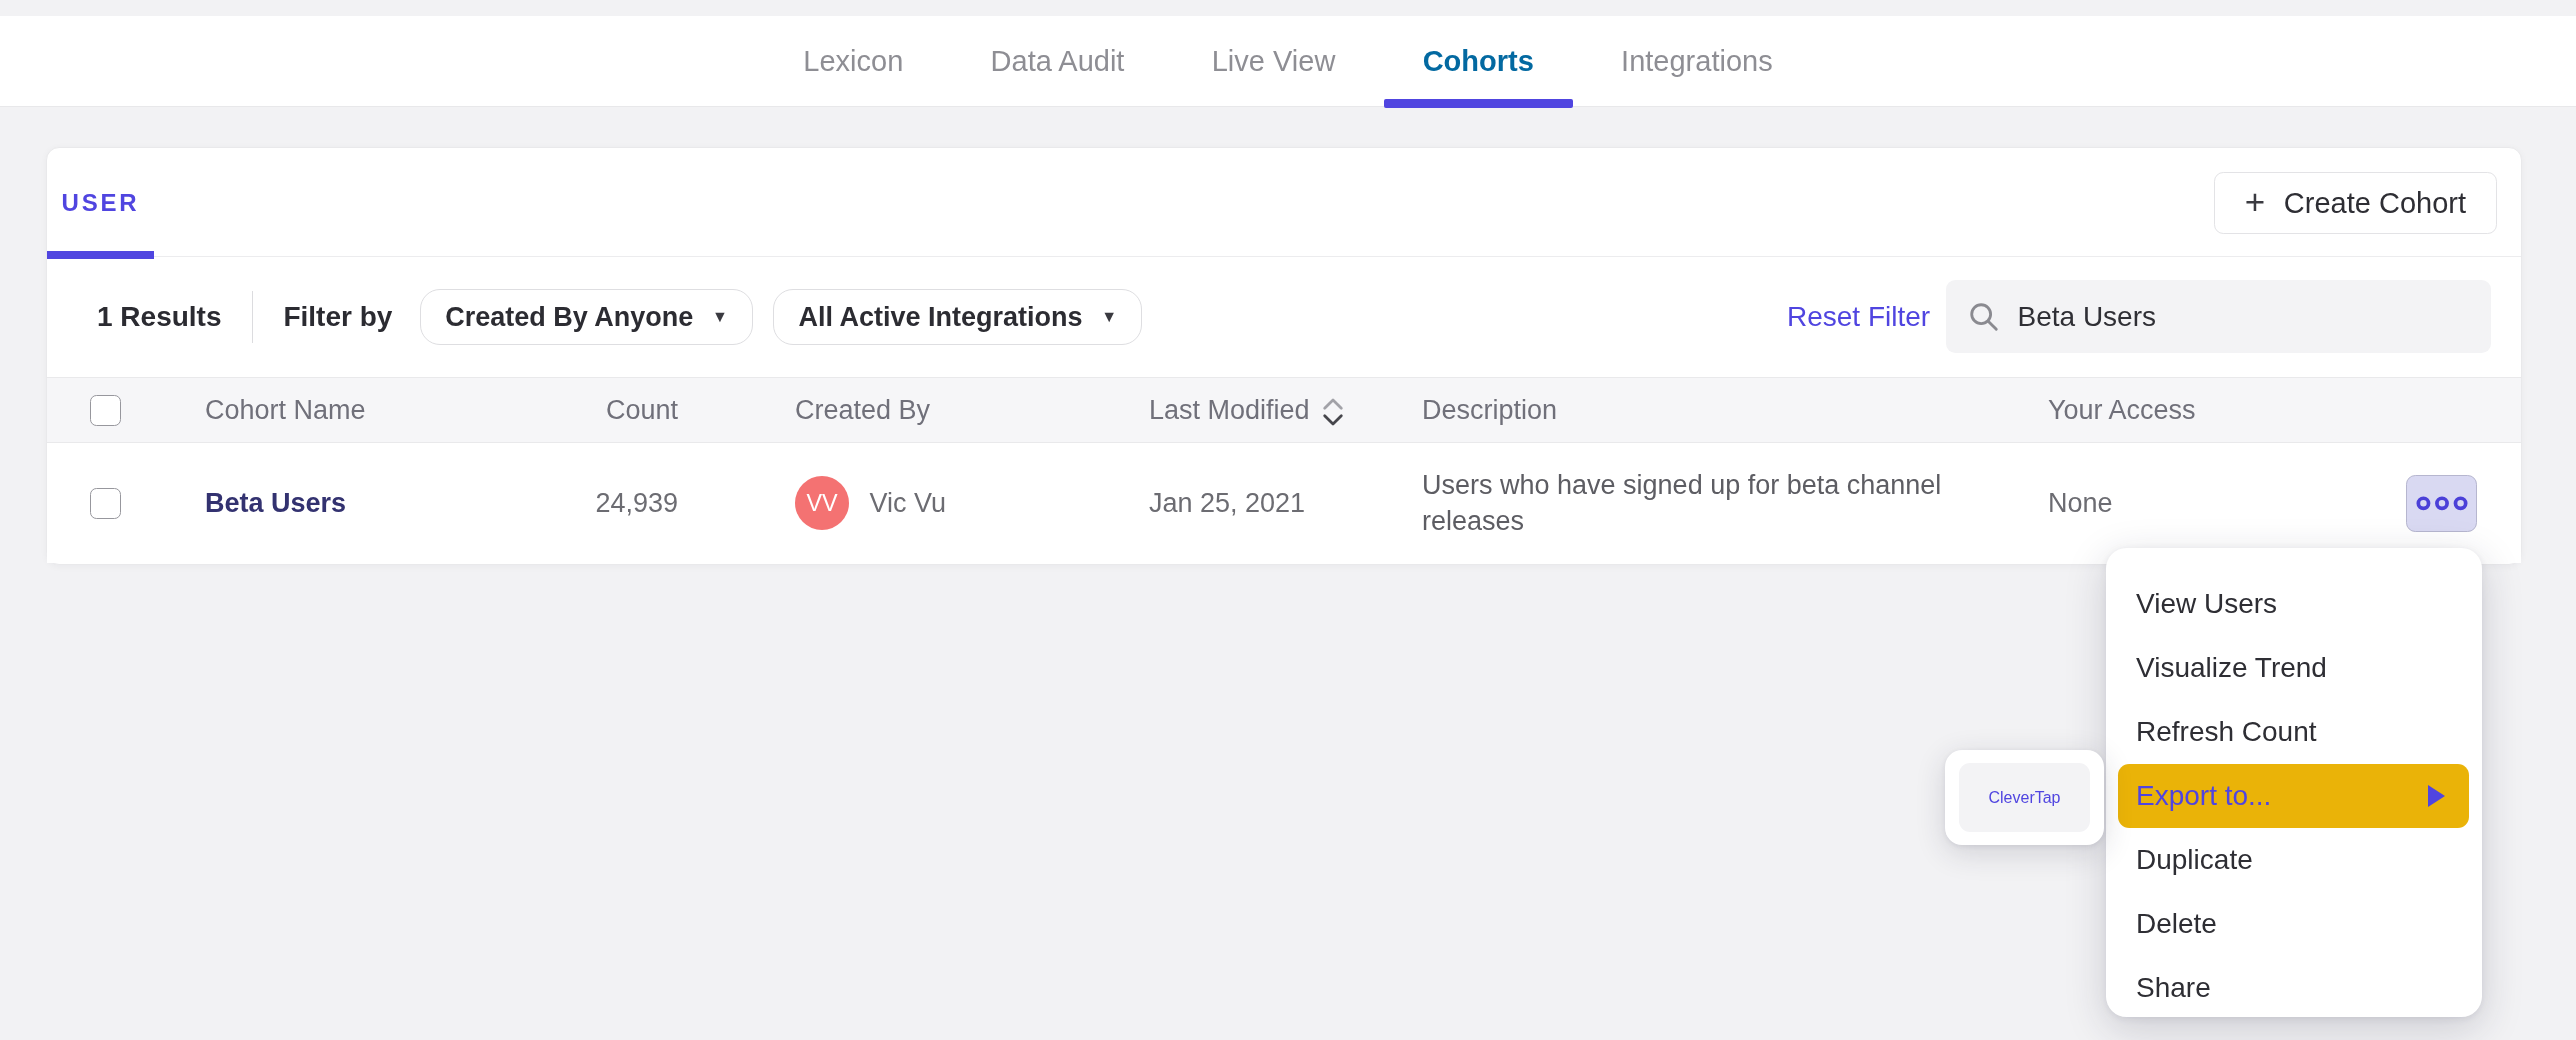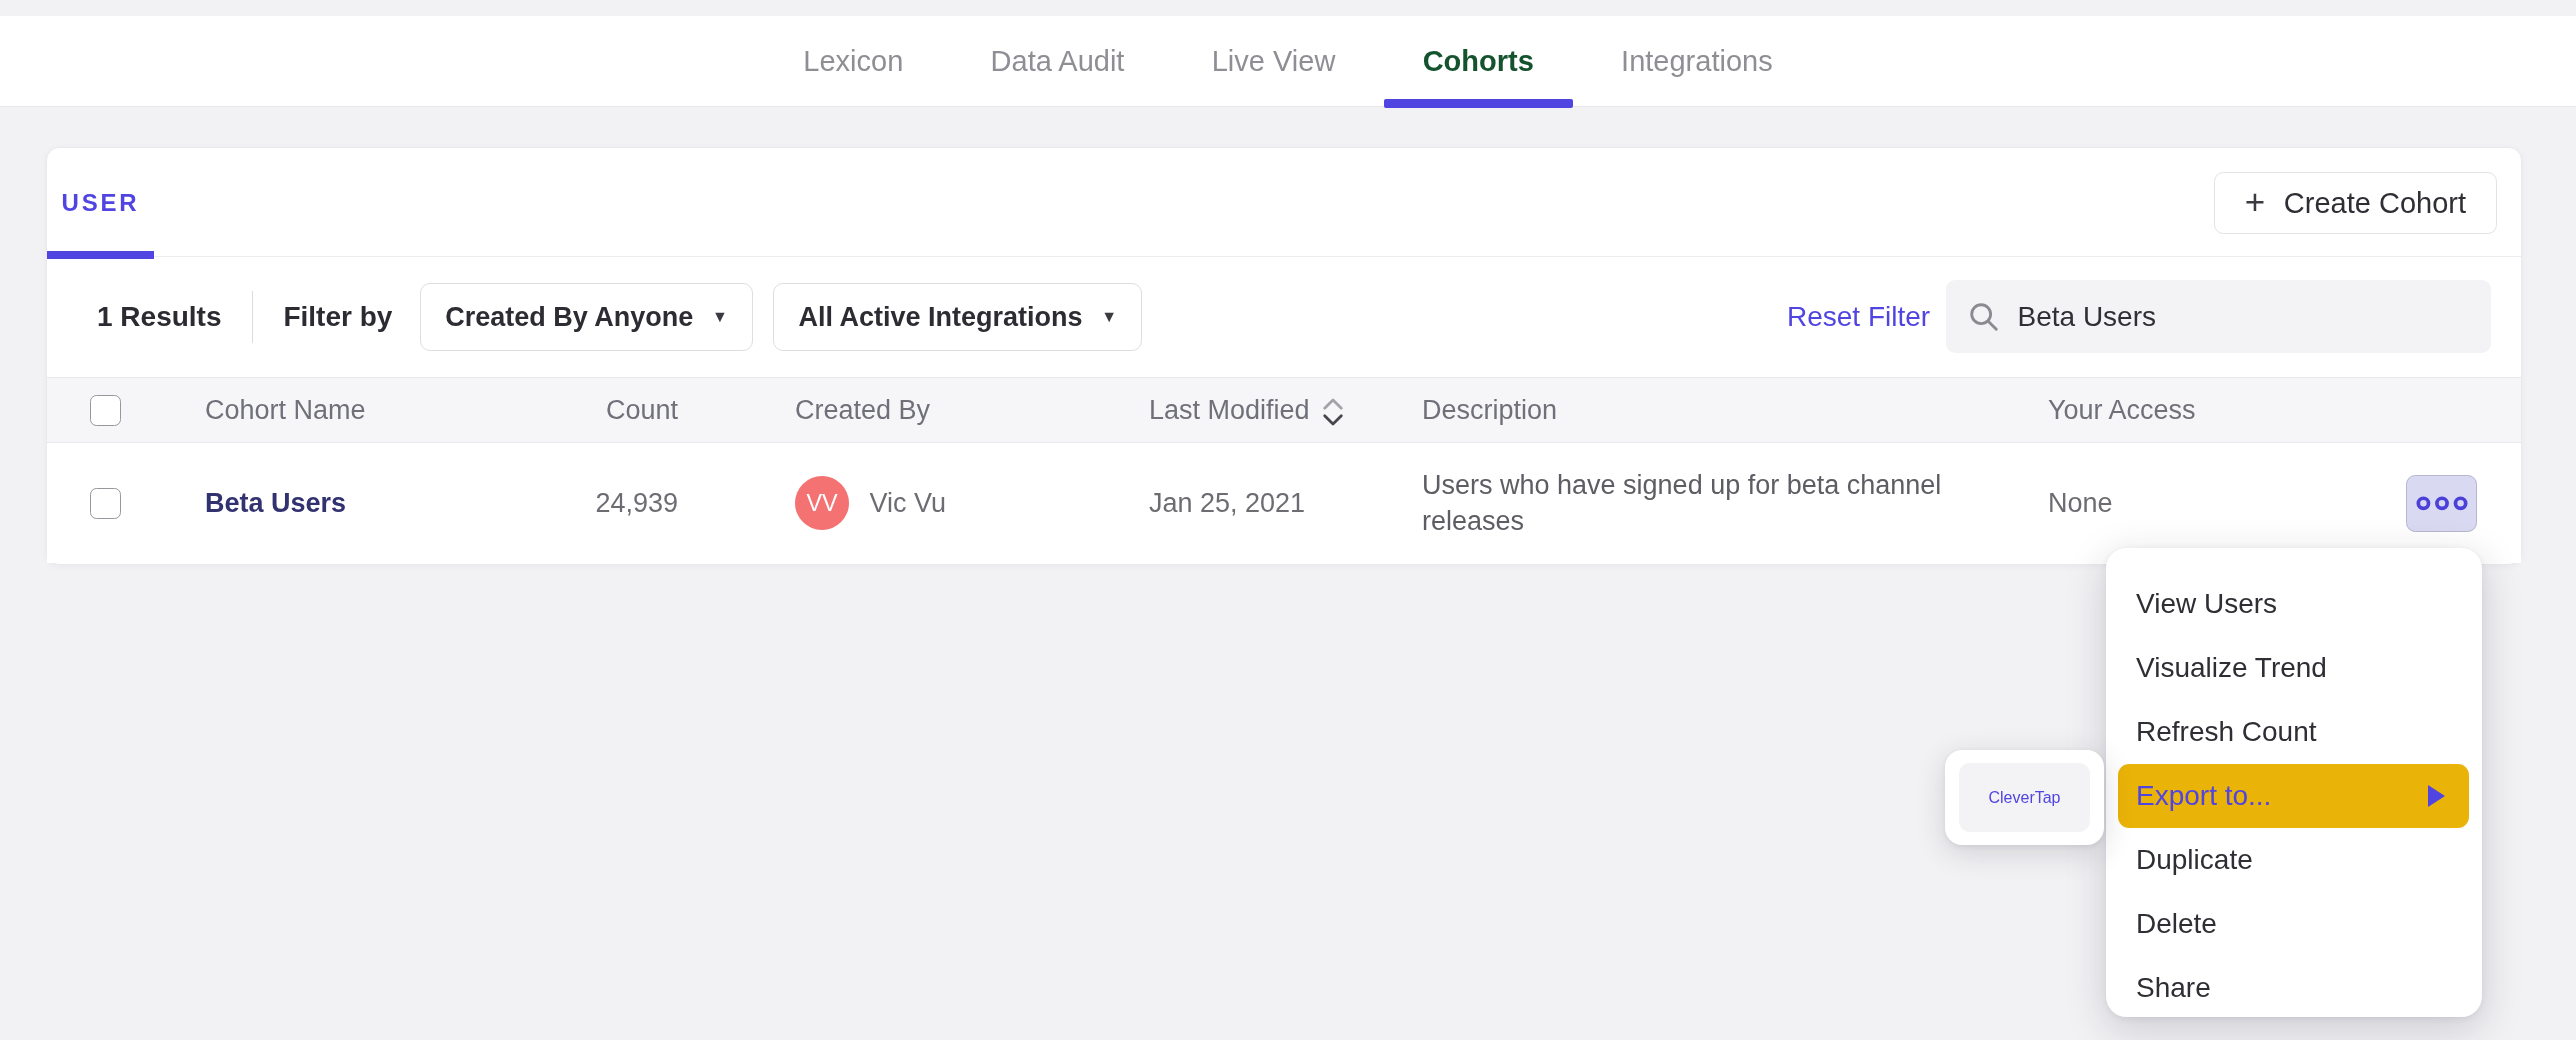--- a/index.html
+++ b/index.html
@@ -15,21 +15,21 @@
   
   .topnav {
     position:absolute; left:0; top:0; width:2576px; height:91px;
     background:#ffffff; border-bottom:1.9px solid #e8e8ea;
     display:flex; justify-content:center; align-items:stretch; gap:9.3px;
   }
   .nav-item {
     position:relative; display:flex; align-items:center;
     padding:0 39px; font-size:29px; font-weight:500; color:#8e8e94; cursor:pointer;
   }
-  .nav-item.active { color:#14532d; font-weight:600; }
+  .nav-item.active { color:#0369a1; font-weight:600; }
   .nav-underline {
     position:absolute; left:0; right:0; bottom:-1.9px; height:9.3px;
     background:#5045e0; border-radius:1.9px;
   }
 
   
   .card {
     position:absolute; left:46px; top:131px; width:2476px; height:418px;
     background:#ffffff; border:0.9px solid #e9e9eb; border-radius:13px;
     box-shadow:0 1.9px 7.5px rgba(20,20,40,0.04);
@@ -55,22 +55,22 @@
 
   
   .filter-row {
     position:relative; height:120px;
     display:flex; align-items:center; padding-left:50px;
   }
   .results-count { font-size:28px; font-weight:600; color:#2b2b31; }
   .v-divider { width:1.9px; height:52px; background:#dcdcdf; margin:0 30px; }
   .filter-by { font-size:28px; font-weight:600; color:#2b2b31; margin-right:28px; }
   .dropdown {
-    display:flex; align-items:center; gap:18.7px; height:68px; padding:0 24px;
-    background:#ffffff; border:1.9px solid #dedee1; border-radius:10px;
+    display:flex; align-items:center; gap:18.7px; height:56px; padding:0 24px;
+    background:#ffffff; border:1.9px solid #dedee1; border-radius:20px;
     font-size:27px; font-weight:600; color:#2c2c32; cursor:pointer; margin-right:20.5px;
   }
   .dropdown .caret { font-size:16px; color:#3a3a40; }
   .reset-filter {
     position:absolute; left:1740px; top:0; height:120px; display:flex; align-items:center;
     font-size:28px; color:#5045e0; cursor:pointer;
   }
   .search-box {
     position:absolute; right:30px; top:23.4px; width:545px; height:73px;
     background:#f3f3f5; border-radius:9.3px;

